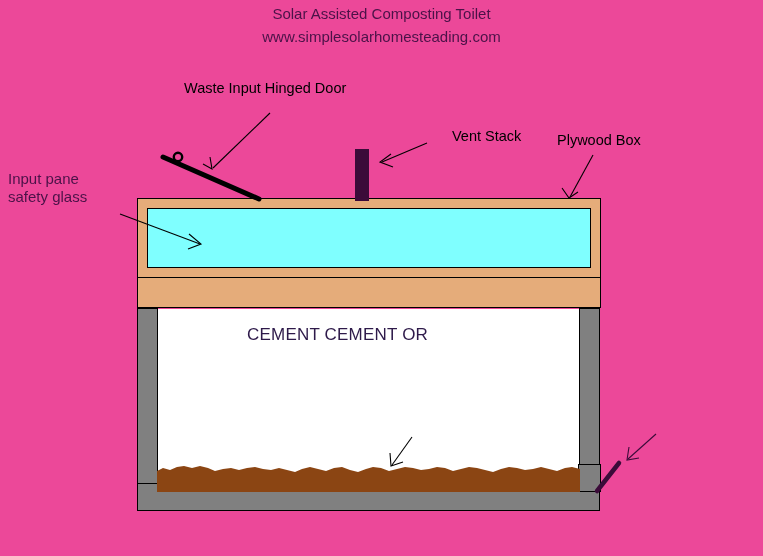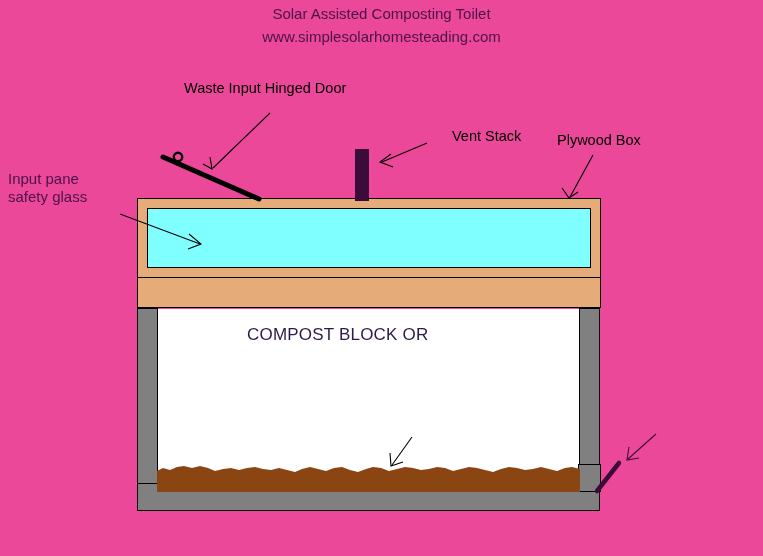--- a/index.html
+++ b/index.html
@@ -153,17 +153,17 @@
   <div class="txt lbl-black" style="left:184px; top:80px;">Waste Input Hinged Door</div>
 
   <div class="txt lbl-black" style="left:431px; top:128px;margin-left:21px;">Vent Stack</div>
 
   <div class="txt lbl-black" style="left:557px; top:132px;">Plywood Box</div>
 
   <div class="txt lbl-purple" style="left:8px; top:170px;">Input pane
 safety glass</div>
 
 
-  <div class="txt lbl-interior" style="left:247px; top:325px;">COMPOST BLOCK OR</div>
+  <div class="txt lbl-interior" style="left:247px; top:325px;">CEMENT CEMENT OR</div>
 
 
 
 </div>
 
 </body></html>

